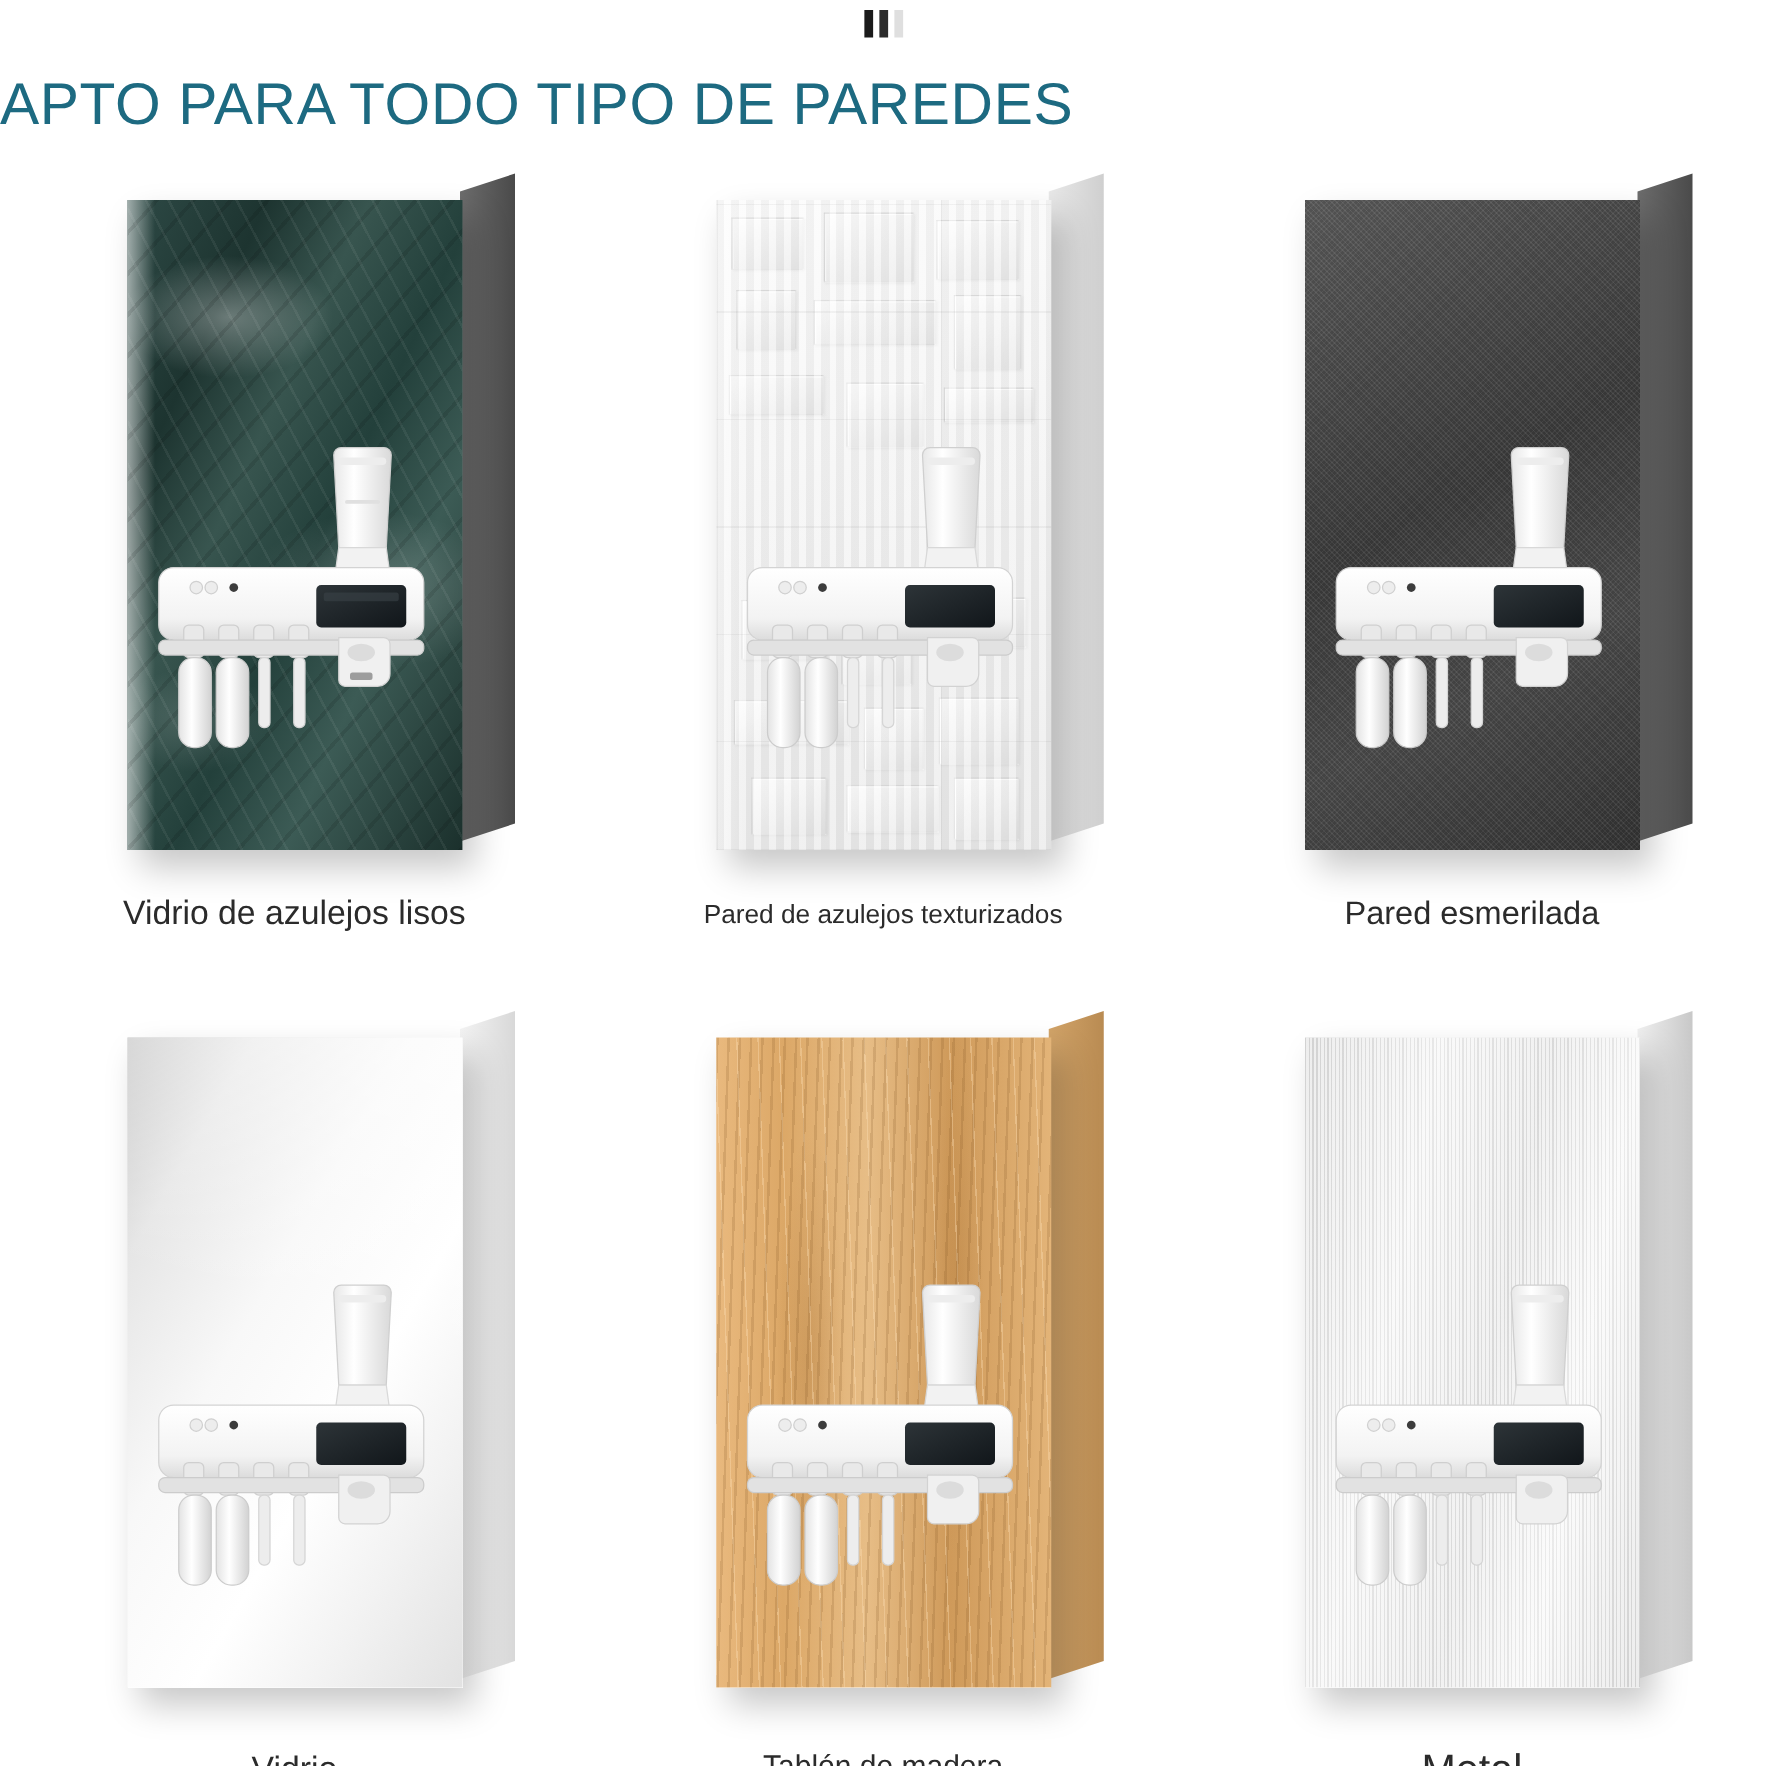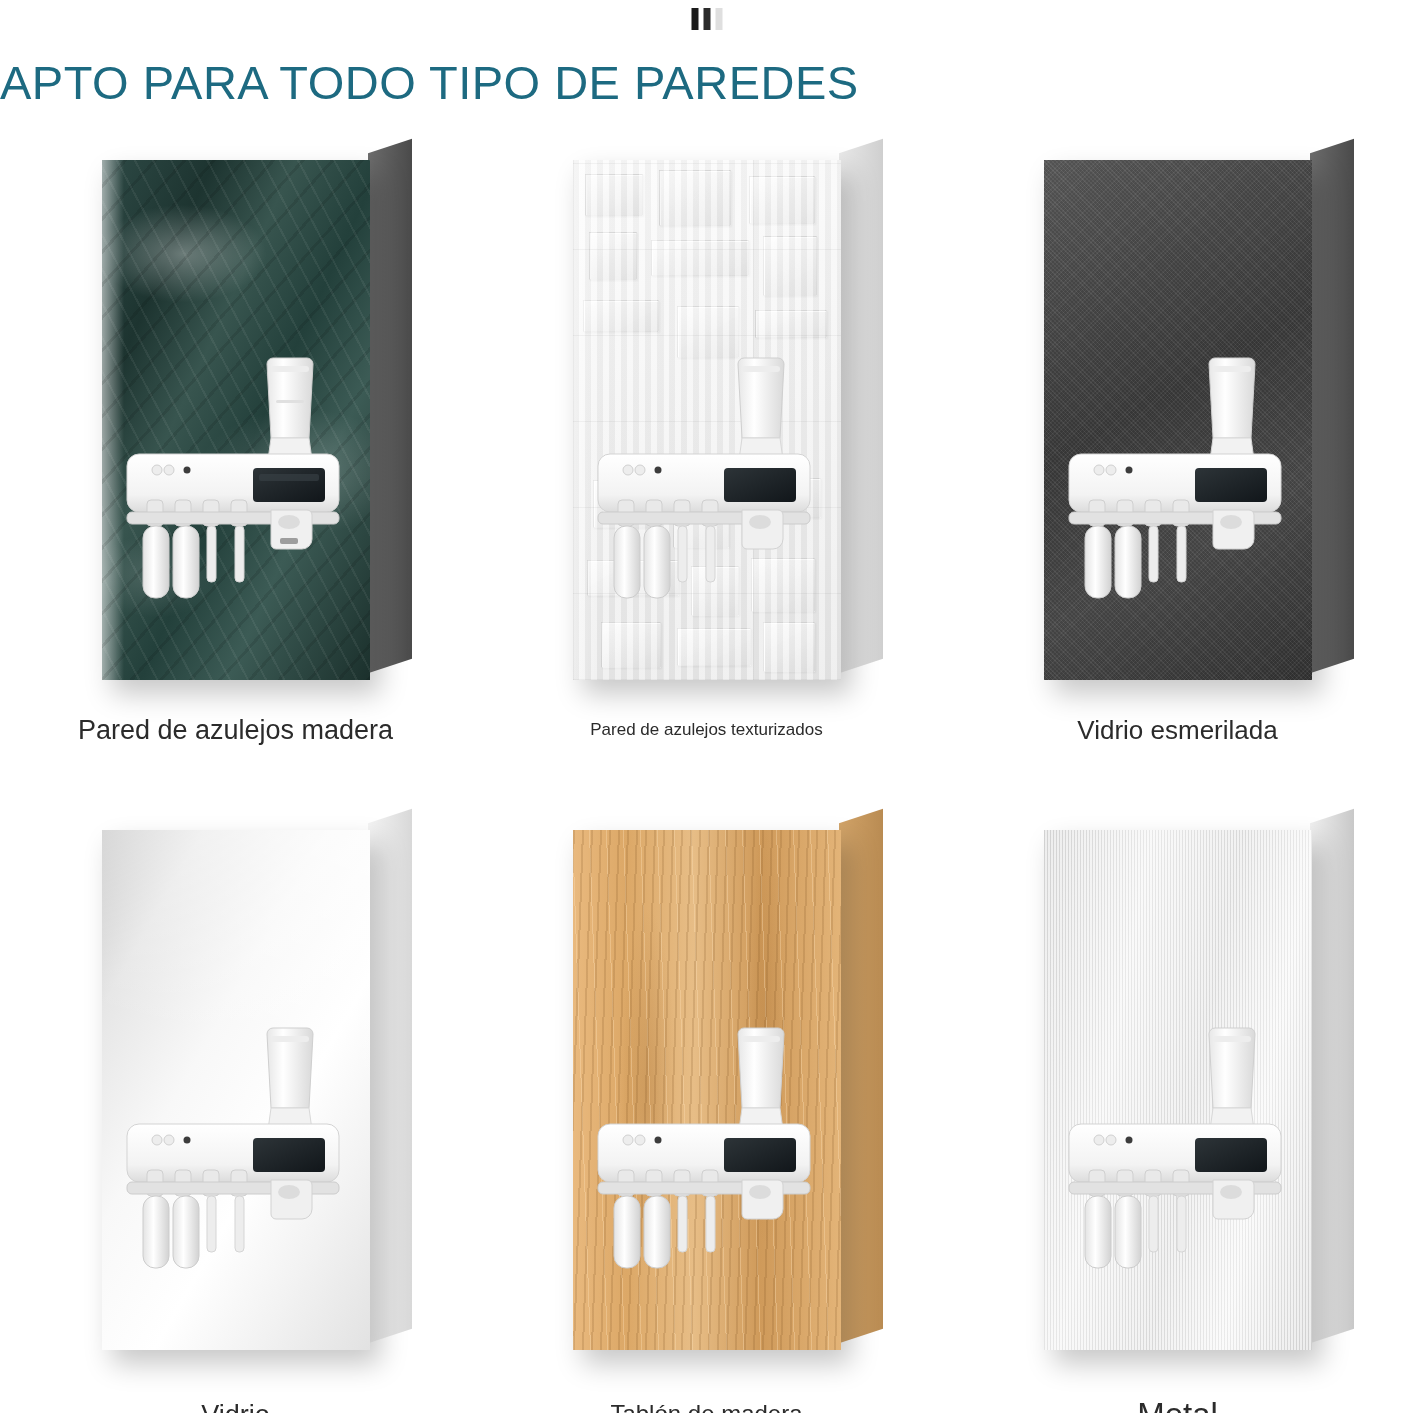--- a/index.html
+++ b/index.html
@@ -205,21 +205,21 @@
     position: absolute;
     left: 0;
     width: 100%;
     text-align: center;
     color: #2b2b2b;
     font-weight: 400;
   }
 
   
   .cap-a { font-size: 27px; top: 565px; }
-  .cap-b { font-size: 17px; top: 570px; }
+  .cap-b { font-size: 21px; top: 570px; }
   .cap-c { font-size: 26px; top: 565px; }
   .cap-d { font-size: 27px; top: 572px; }
   .cap-e { font-size: 24px; top: 572px; }
   .cap-f { font-size: 33px; top: 568px; }
 </style>
 </head>
 <body>
 
 <div class="top-bars">
   <span class="bar"></span>
@@ -287,21 +287,21 @@
             <rect x="159" y="188" width="18" height="6" rx="2" fill="#4a4a4a" opacity="0.5"></rect>
 
             <rect x="22" y="176" width="26" height="72" rx="12" fill="url(#cupG)" stroke="#cccccc"></rect>
             <rect x="52" y="176" width="26" height="72" rx="12" fill="url(#cupG)" stroke="#cccccc"></rect>
             <rect x="86" y="176" width="9" height="56" rx="4" fill="#ededed" stroke="#d5d5d5"></rect>
             <rect x="114" y="176" width="9" height="56" rx="4" fill="#ededed" stroke="#d5d5d5"></rect>
           </svg>
         </div>
       </div>
     </div>
-    <div class="caption cap-a">Pared de azulejos madera</div>
+    <div class="caption cap-a">Vidrio de azulejos lisos</div>
   </div>
 
   <div class="cell">
     <div class="panel-wrap" style="top:10px;">
       <div class="panel">
         <div class="edge"></div>
         <div class="face tex-textured">
           <div class="blocks">
             <i style="left:12px;  top:14px;  width:56px;  height:40px;"></i>
             <i style="left:86px;  top:10px;  width:70px;  height:54px;"></i>
@@ -380,21 +380,21 @@
             <path d="M150 160 h36 a5 5 0 0 1 5 5 v24 a10 10 0 0 1 -10 10 h-26 a5 5 0 0 1 -5 -5 z" fill="#f0f0f0" stroke="#d2d2d2"></path>
             <ellipse cx="168" cy="172" rx="11" ry="7" fill="#dcdcdc"></ellipse>
             <rect x="22" y="176" width="26" height="72" rx="12" fill="url(#cupG)" stroke="#cccccc"></rect>
             <rect x="52" y="176" width="26" height="72" rx="12" fill="url(#cupG)" stroke="#cccccc"></rect>
             <rect x="86" y="176" width="9" height="56" rx="4" fill="#ededed" stroke="#d5d5d5"></rect>
             <rect x="114" y="176" width="9" height="56" rx="4" fill="#ededed" stroke="#d5d5d5"></rect>
           </svg>
         </div>
       </div>
     </div>
-    <div class="caption cap-c">Vidrio esmerilada</div>
+    <div class="caption cap-c">Pared esmerilada</div>
   </div>
 
   <div class="cell">
     <div class="panel-wrap" style="top:2px;">
       <div class="panel">
         <div class="edge glass"></div>
         <div class="face tex-glass"></div>
         <div class="device">
           <svg viewBox="0 0 230 260" width="230" height="260" aria-hidden="true">
             <path d="M152 8 h34 a6 6 0 0 1 6 6 l-4 74 h-38 l-4 -74 a6 6 0 0 1 6 -6 z" fill="url(#tubeG)" stroke="#cfcfcf" stroke-width="1"></path>

